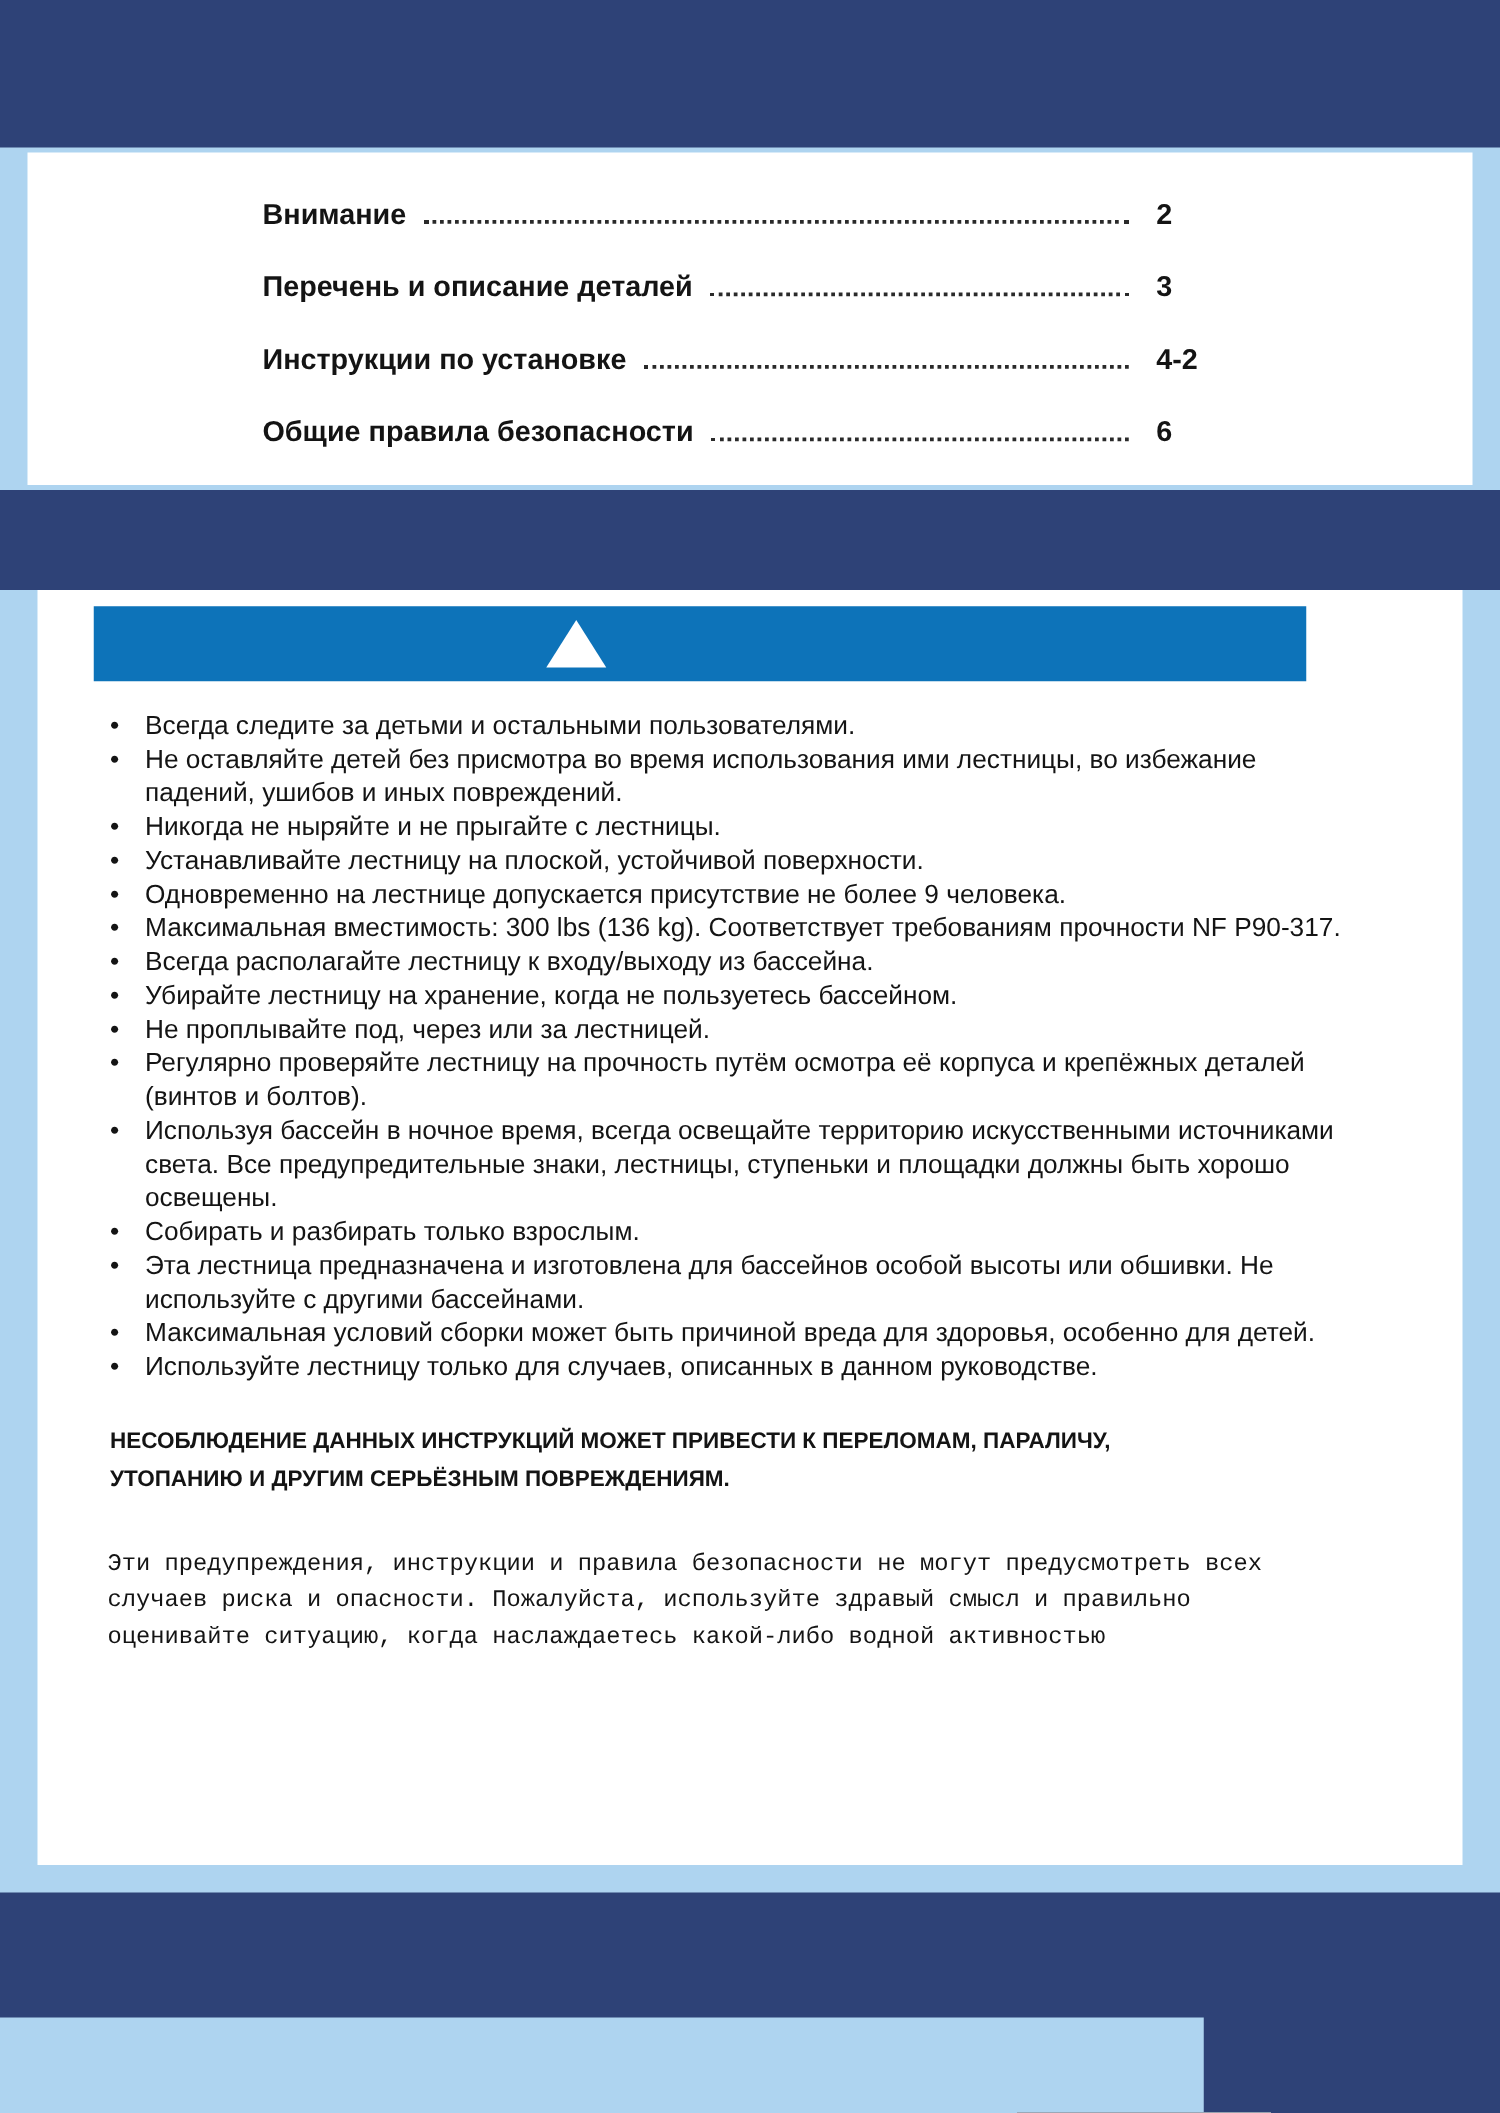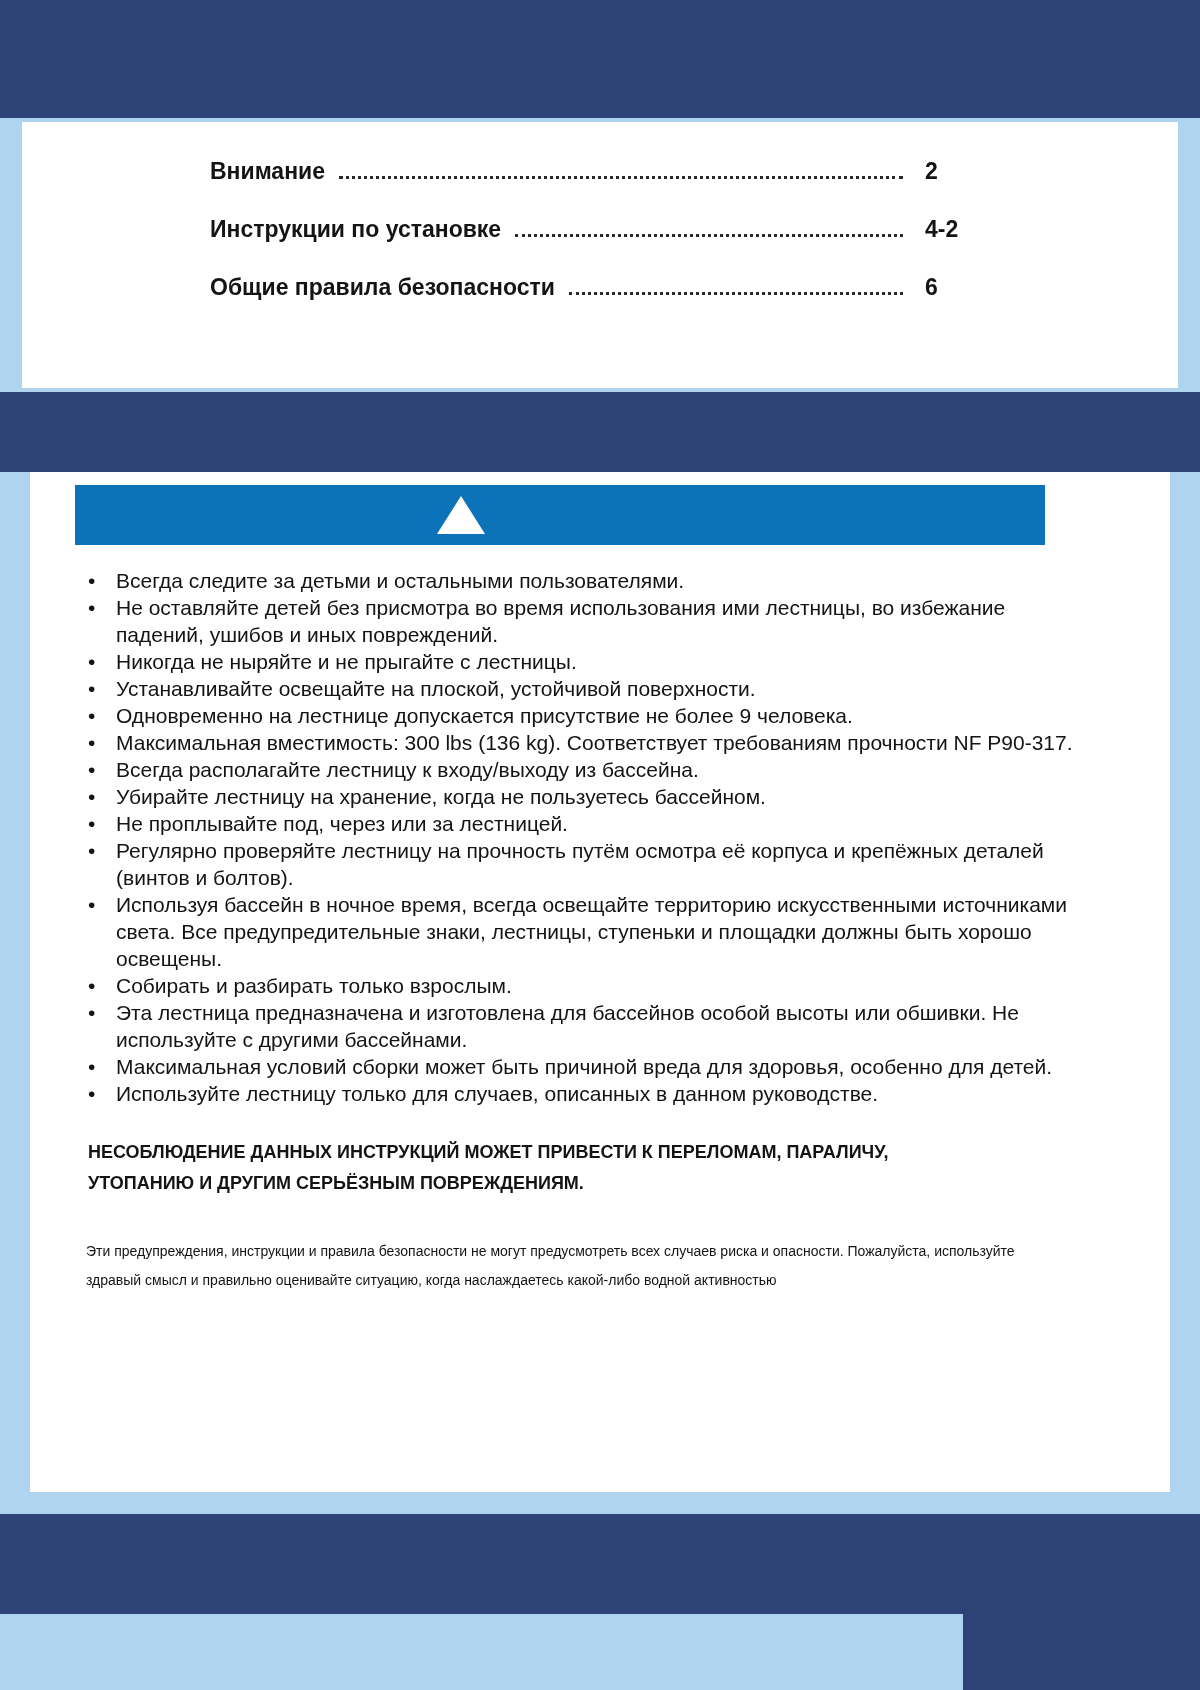--- a/index.html
+++ b/index.html
@@ -109,41 +109,47 @@
     margin: 30px 90px 0 58px;
     max-width: 884px;
     font-size: 18px;
     font-weight: 700;
     line-height: 31px;
     color: var(--text);
   }
   .closing-paragraph {
     margin: 38px 48px 0 56px;
     max-width: 972px;
-    font-size: 14px;
+    font-size: 19px;
     line-height: 29px;
     color: var(--text);
+    font-family: Liberation Mono, monospace;
   }
 </style>
 </head>
 <body>
 
 <div class="page">
 
   <div class="band band-top"></div>
 
   <div class="toc-box">
     <div class="toc-list">
 
         <div class="toc-row">
           <span class="toc-label">Внимание</span>
           <span class="toc-leader"></span>
           <span class="toc-page">2</span>
         </div>
 
+        <div class="toc-row">
+          <span class="toc-label">Перечень и описание деталей</span>
+          <span class="toc-leader"></span>
+          <span class="toc-page">3</span>
+        </div>
 
         <div class="toc-row">
           <span class="toc-label">Инструкции по установке</span>
           <span class="toc-leader"></span>
           <span class="toc-page">4-2</span>
         </div>
 
         <div class="toc-row">
           <span class="toc-label">Общие правила безопасности</span>
           <span class="toc-leader"></span>
@@ -172,21 +178,21 @@
           <span class="bullet-text">Не оставляйте детей без присмотра во время использования ими лестницы, во избежание падений, ушибов и иных повреждений.</span>
         </li>
 
         <li class="bullet">
           <span class="dot">•</span>
           <span class="bullet-text">Никогда не ныряйте и не прыгайте с лестницы.</span>
         </li>
 
         <li class="bullet">
           <span class="dot">•</span>
-          <span class="bullet-text">Устанавливайте освещайте на плоской, устойчивой поверхности.</span>
+          <span class="bullet-text">Устанавливайте лестницу на плоской, устойчивой поверхности.</span>
         </li>
 
         <li class="bullet">
           <span class="dot">•</span>
           <span class="bullet-text">Одновременно на лестнице допускается присутствие не более 9 человека.</span>
         </li>
 
         <li class="bullet">
           <span class="dot">•</span>
           <span class="bullet-text">Максимальная вместимость: 300 lbs (136 kg). Соответствует требованиям прочности NF P90-317.</span>

